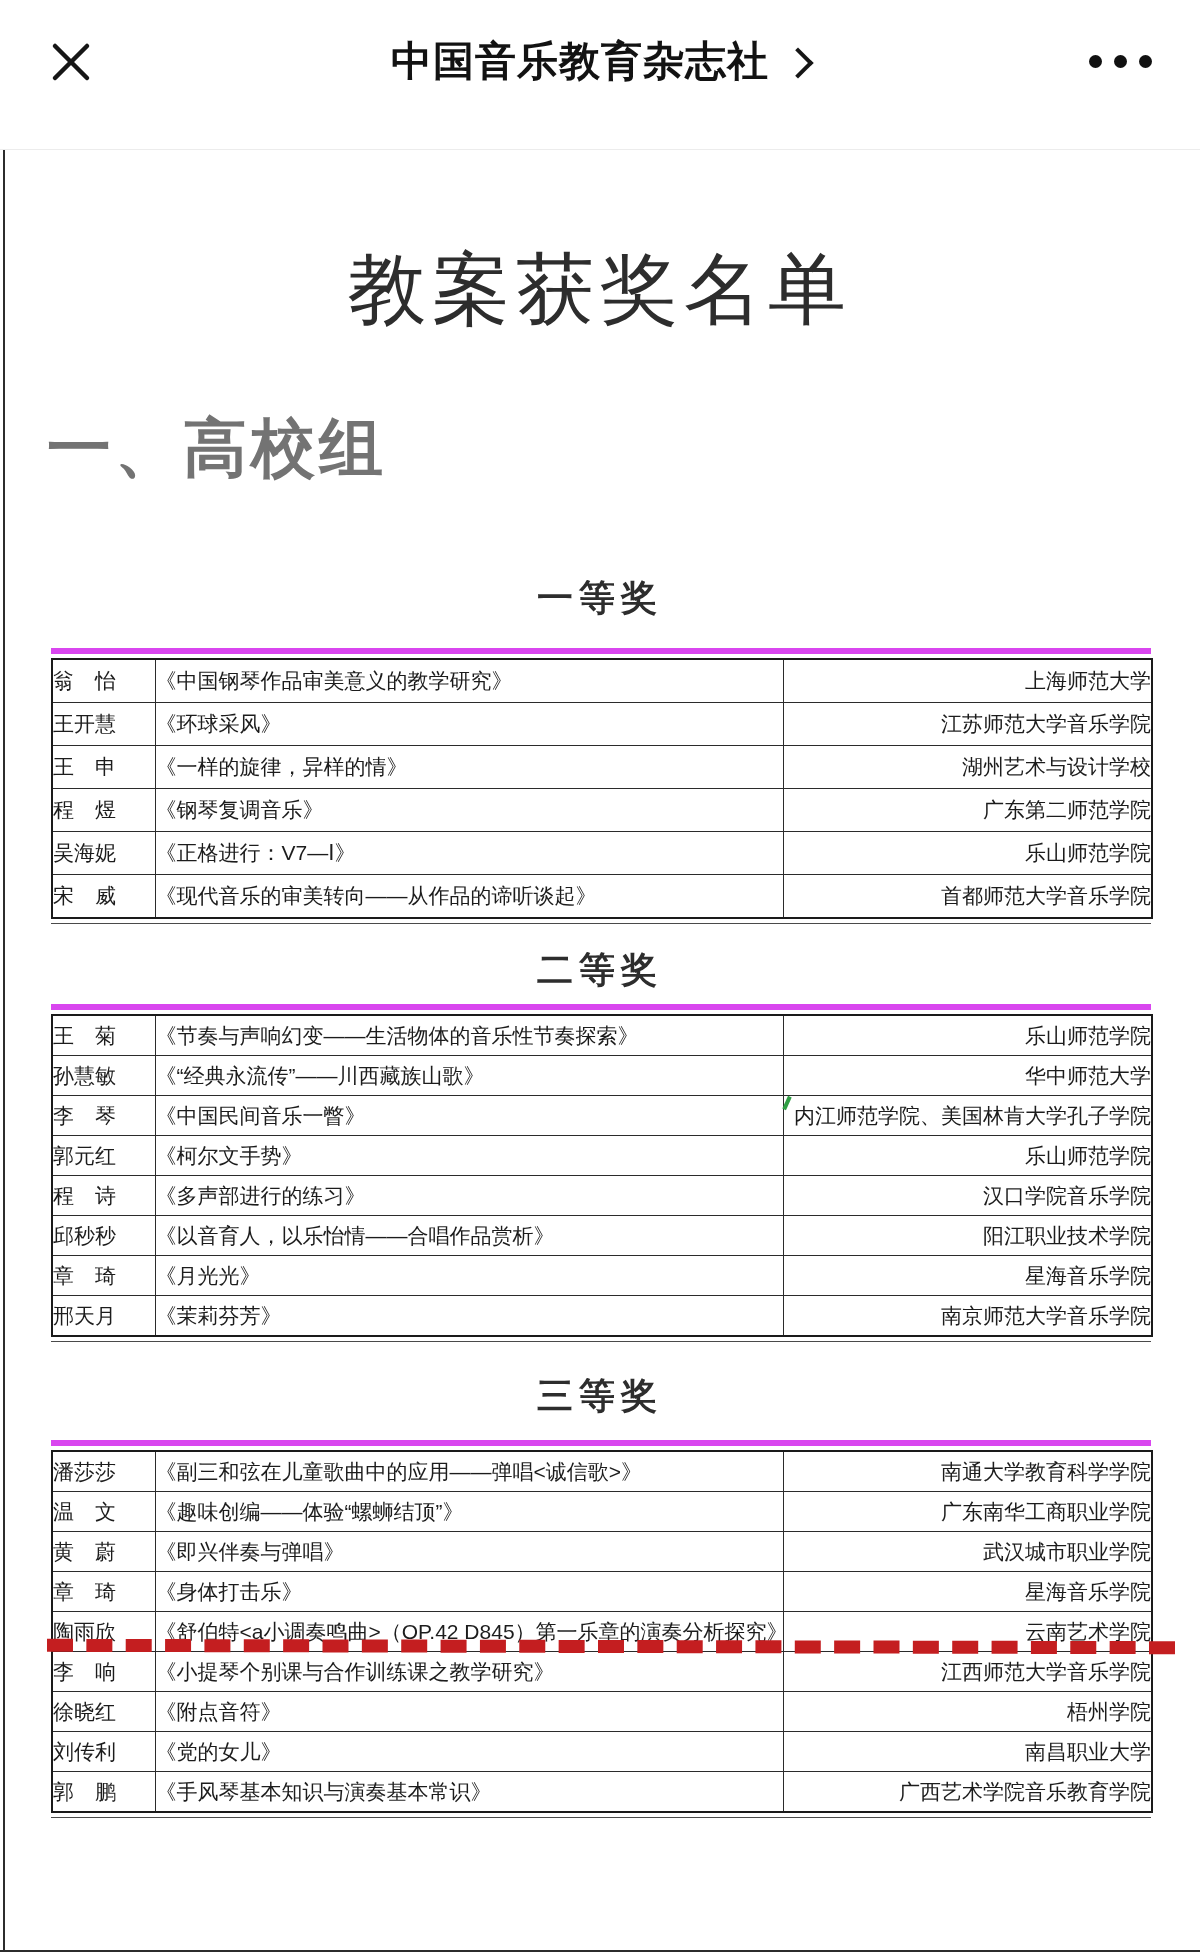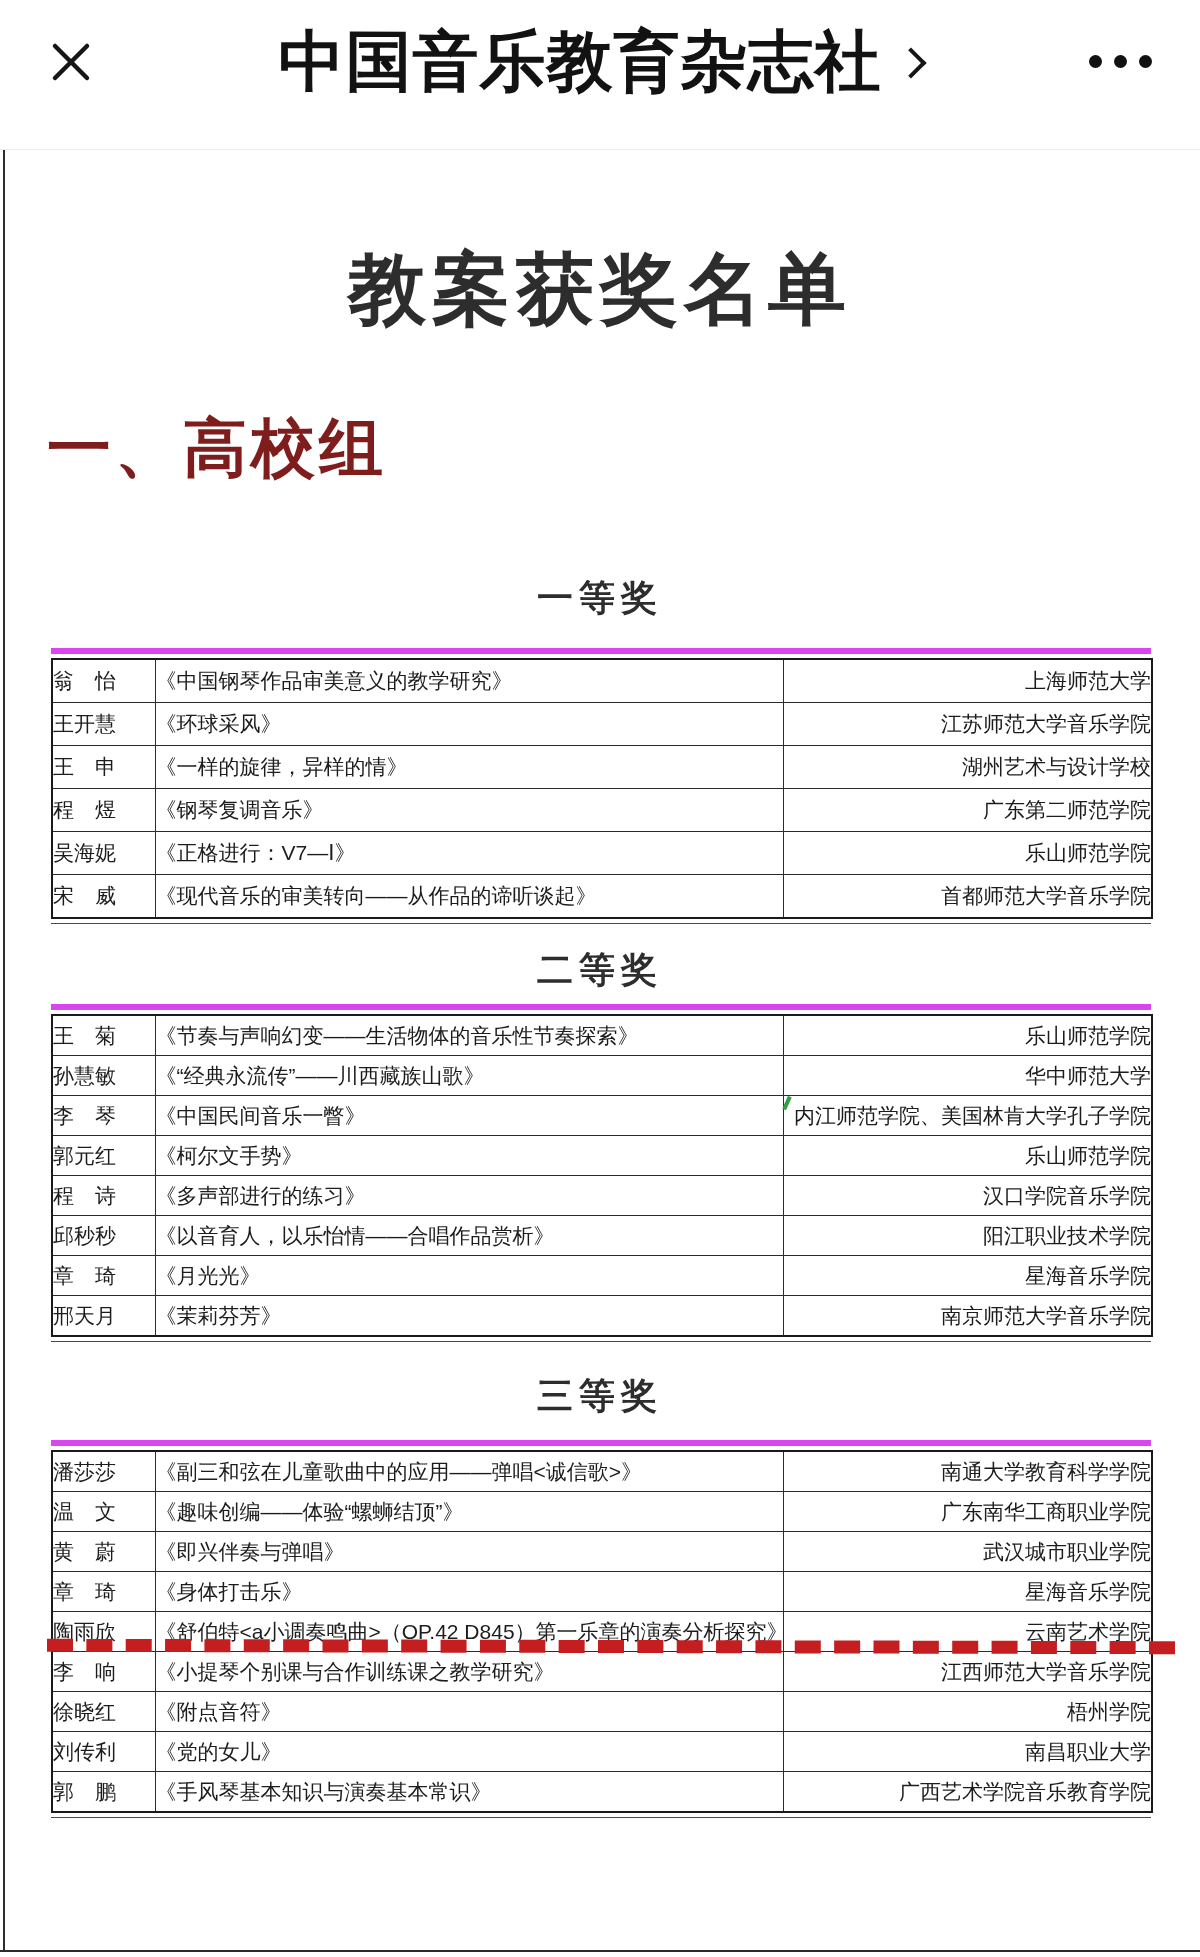--- a/index.html
+++ b/index.html
@@ -20,42 +20,42 @@
   .navbar {
     position: relative; height: 150px;
     display: flex; align-items: center;
     padding: 0 48px 26px 48px; box-sizing: border-box;
     border-bottom: 1px solid #ececec;
     background: #fff;
   }
   .nav-close { width: 120px; display: flex; align-items: center; cursor: pointer; }
   .nav-title {
     flex: 1; display: flex; align-items: center; justify-content: center;
-    font-size: 66px; font-weight: 600; color: #121212; letter-spacing: 1px;
+    font-size: 41px; font-weight: 600; color: #121212; letter-spacing: 1px;
     white-space: nowrap;
   }
   .chevron {
     display: inline-block; width: 18px; height: 18px;
     border-top: 4px solid #161616; border-right: 4px solid #161616;
     transform: rotate(45deg); margin-left: 18px; margin-top: 2px;
   }
   .nav-more { width: 120px; display: flex; justify-content: flex-end; align-items: center; gap: 12px; cursor: pointer; }
   .dot { width: 13px; height: 13px; border-radius: 50%; background: #111; }
 
   
   .article { position: relative; }
   .doc-title {
     margin: 100px 0 0 0; text-align: center;
-    font-size: 78px; line-height: 1; font-weight: bold;
+    font-size: 78px; line-height: 1; font-weight: normal;
     letter-spacing: 6px; color: #2d2d2d;
   }
   .section-title {
     margin: 88px 0 0 47px;
     font-size: 64px; line-height: 1; font-weight: bold;
-    letter-spacing: 4px; color: #7f1d1d;
+    letter-spacing: 4px; color: #737373;
   }
   .award-heading {
     text-align: center; font-weight: bold; color: #2d2d2d;
     font-size: 36px; line-height: 1; letter-spacing: 6px;
     margin: 0;
   }
   .h-award1 { margin-top: 100px; }
   .h-award2 { margin-top: 28px; }
   .h-award3 { margin-top: 36px; text-align: center; }
 

